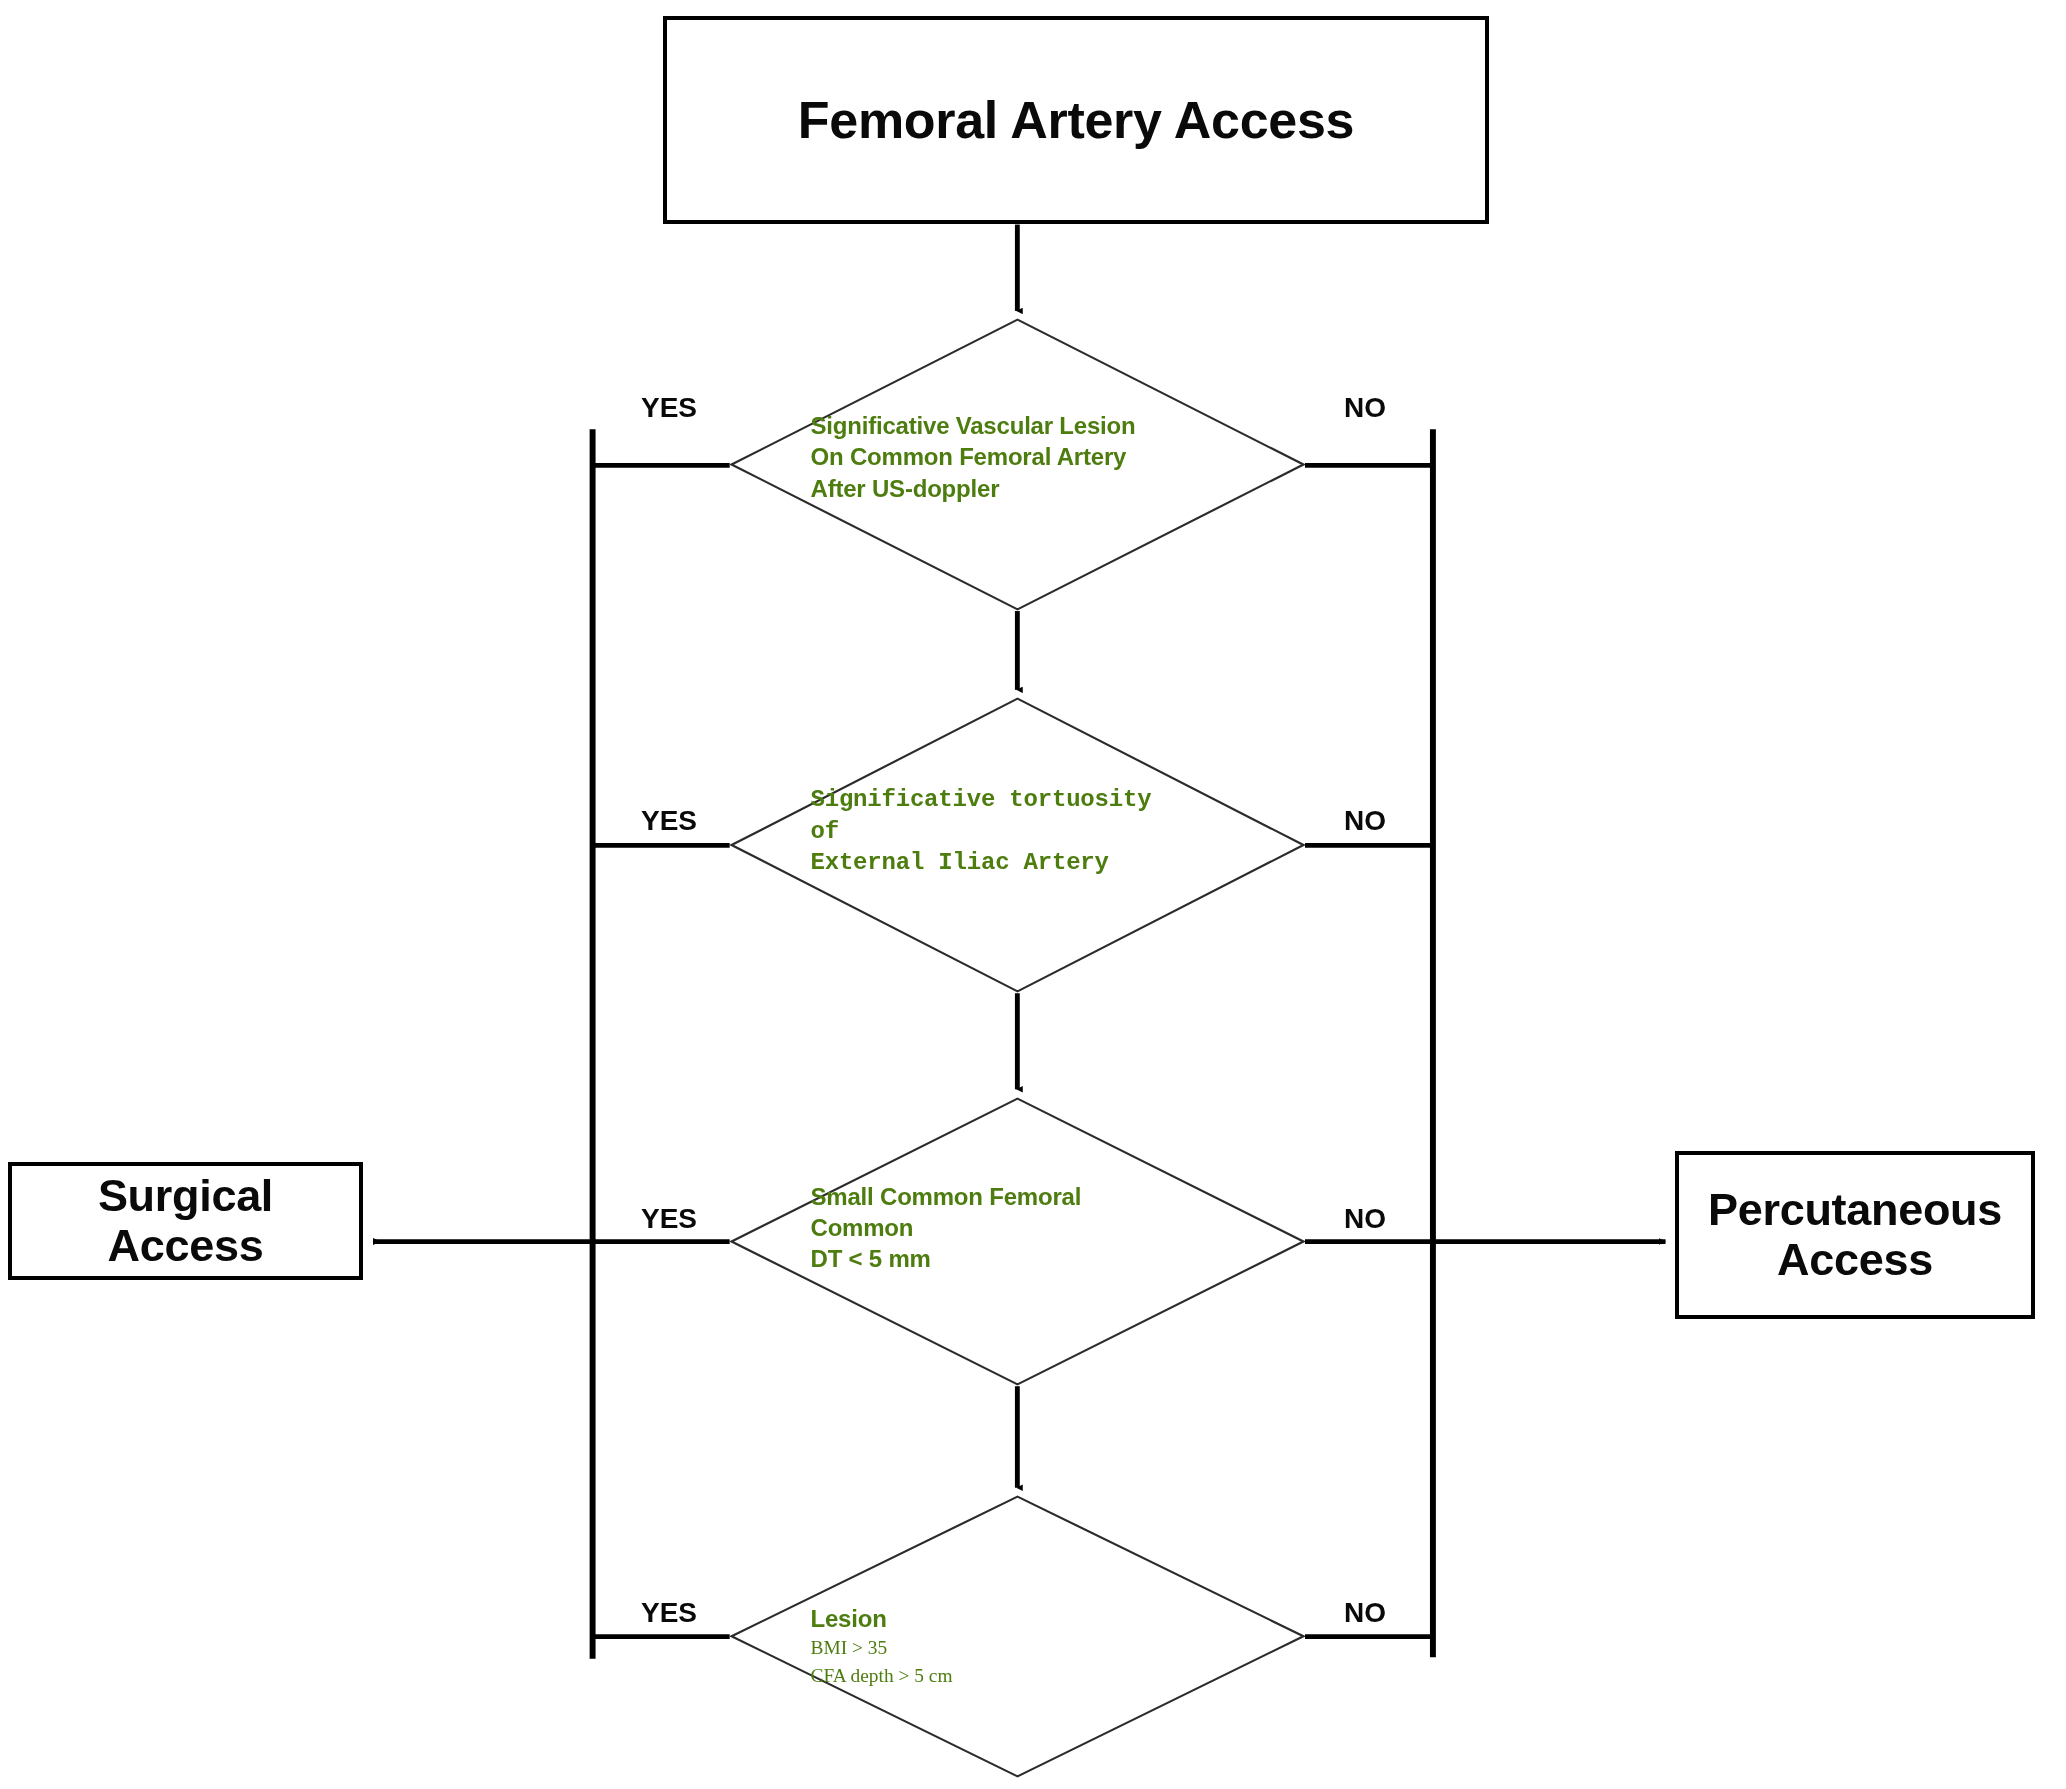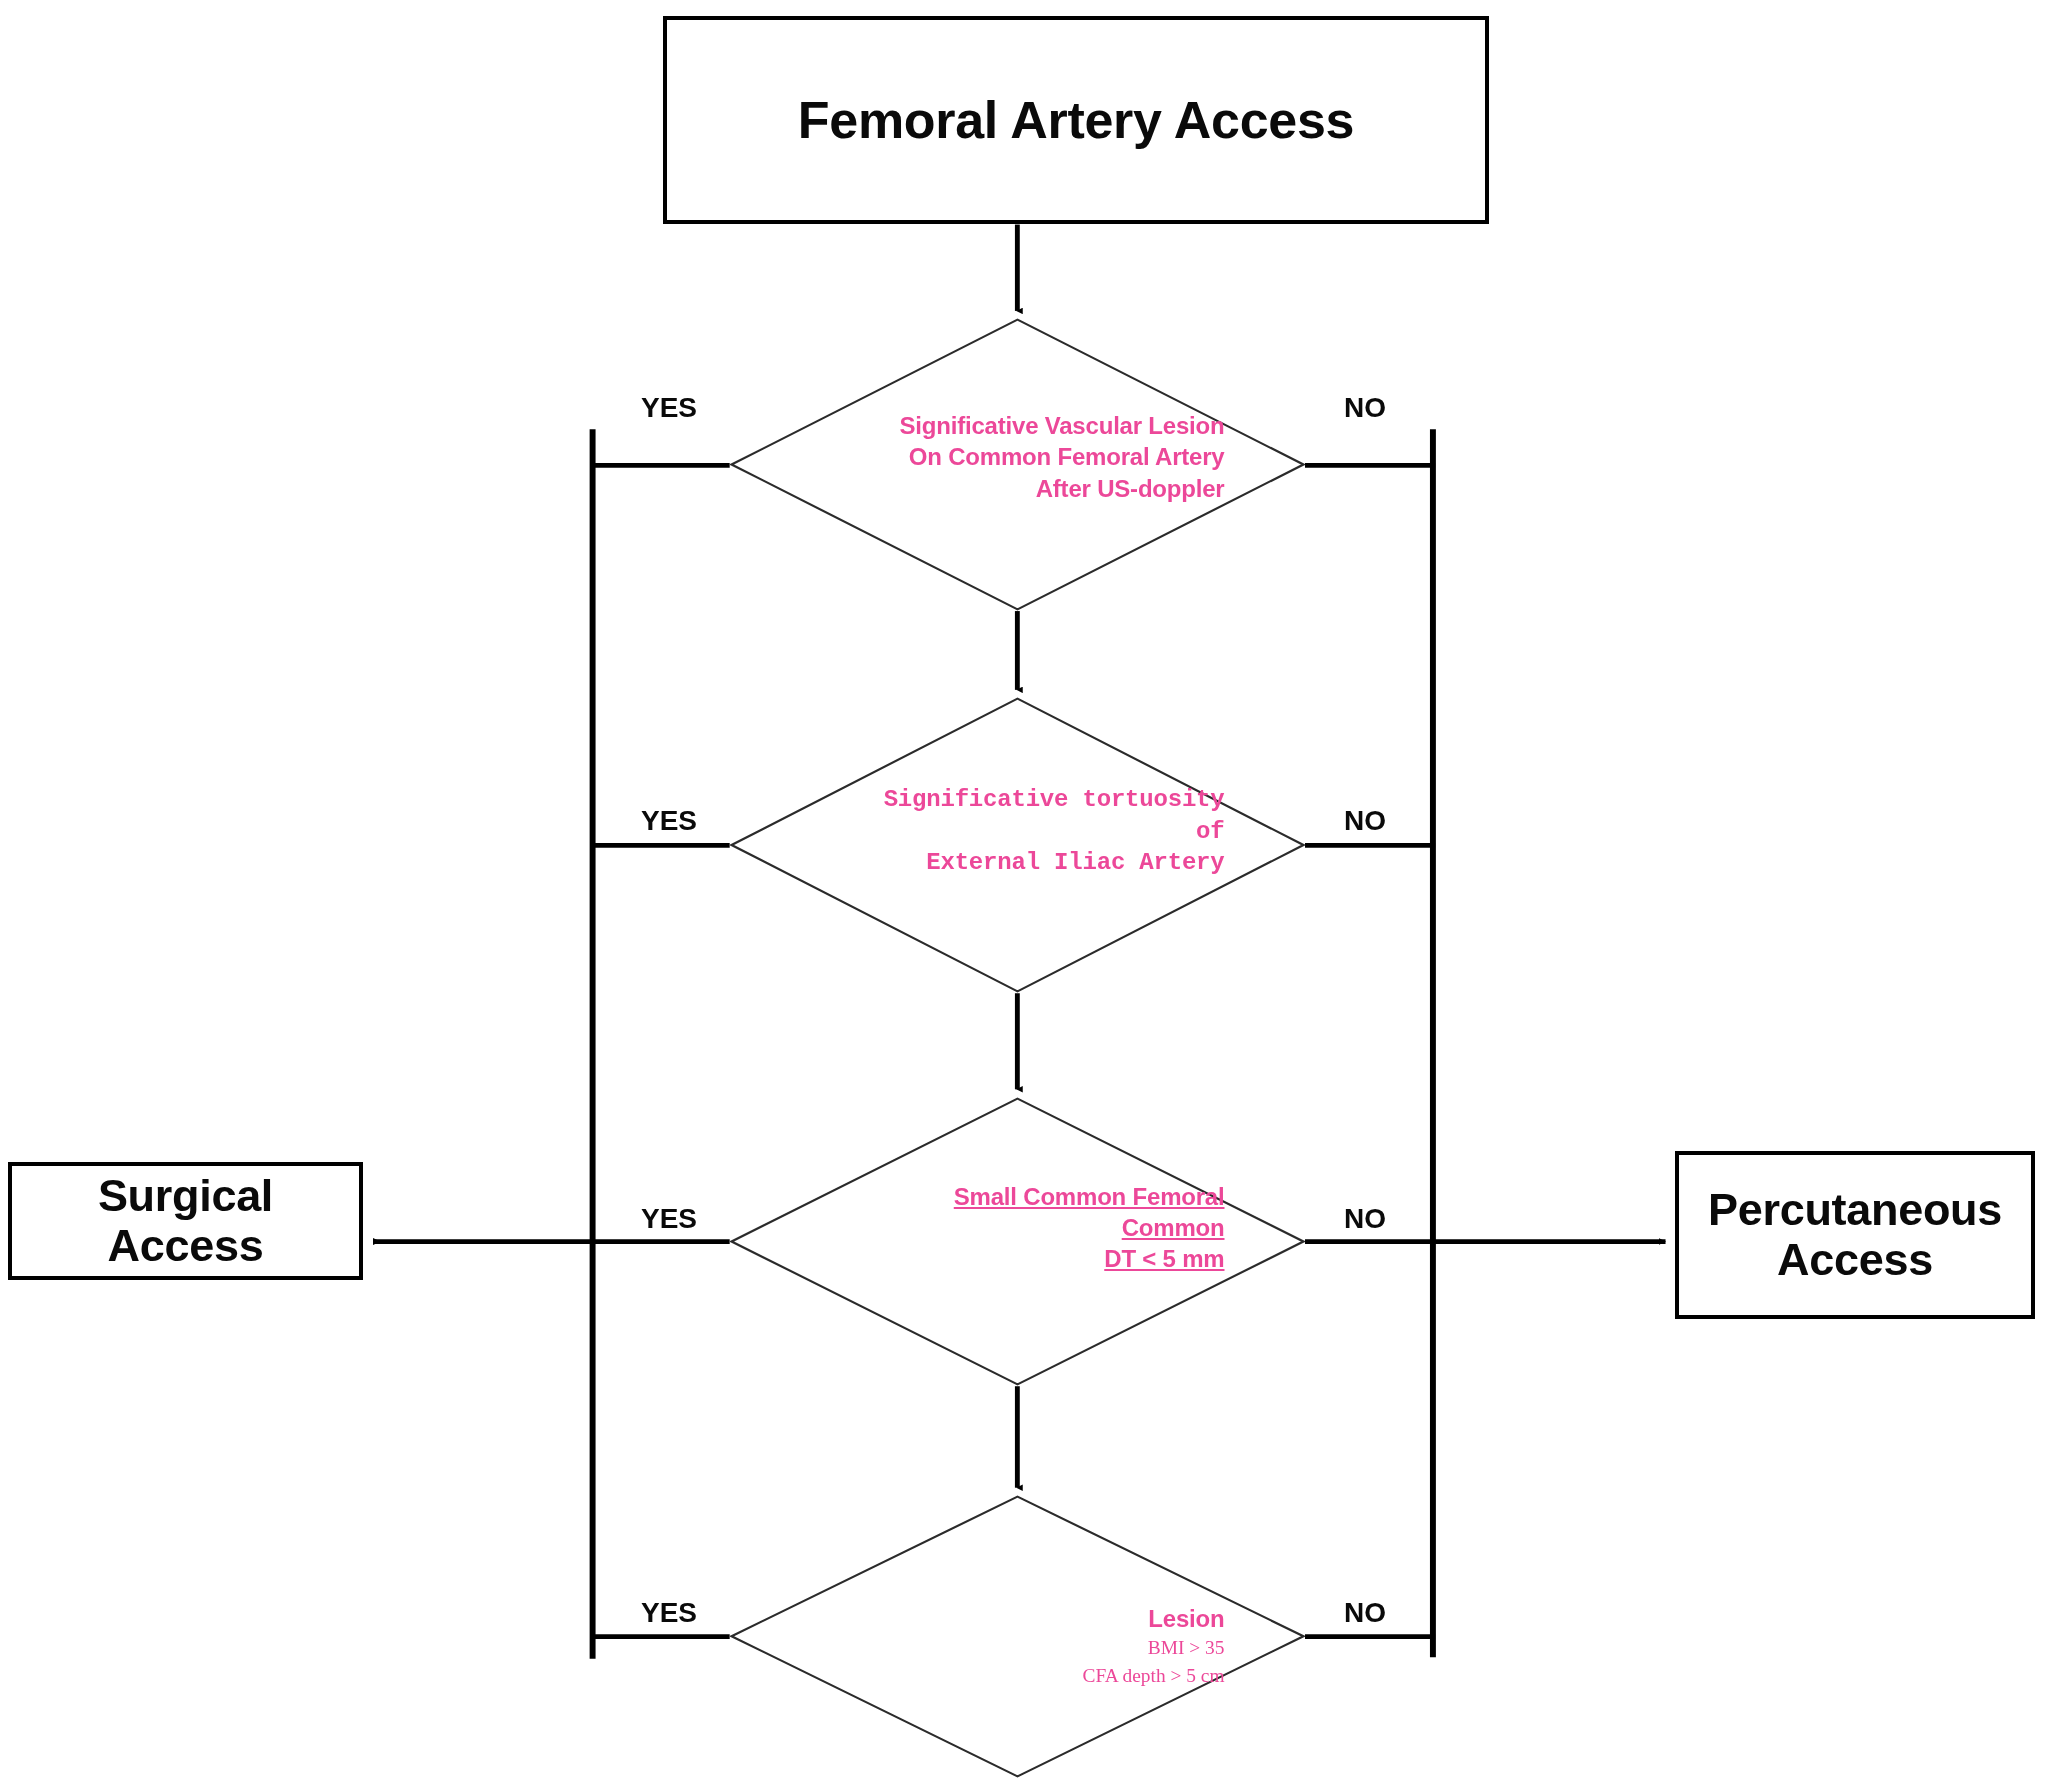--- a/index.html
+++ b/index.html
@@ -76,34 +76,34 @@
     position: absolute;
     left: 0;
     top: 0;
     width: 100%;
     height: 100%;
   }
   .diamond .dia-text {
     position: absolute;
     left: 14%;
     width: 72%;
-    text-align: right;
+    text-align: left;
     font-weight: bold;
-    color: #ec4899;
+    color: #4d7c0f;
     line-height: 1.30;
     letter-spacing: -0.2px;
   }
   #dia-1 { left: 730px; top: 318px;  width: 575px; height: 293px; }
   #dia-1 .dia-text { top: 31.5%; font-size: 24px; }
 
   #dia-2 { left: 730px; top: 697px; width: 575px; height: 296px; font-family: Liberation Mono, monospace; }
   #dia-2 .dia-text { top: 29.5%; font-size: 24px; }
 
   #dia-3 { left: 730px; top: 1097px; width: 575px; height: 289px; }
-  #dia-3 .dia-text { top: 29.0%; font-size: 24px; text-decoration: underline; }
+  #dia-3 .dia-text { top: 29.0%; font-size: 24px; }
 
   #dia-4 { left: 730px; top: 1495px; width: 575px; height: 283px; }
   #dia-4 .dia-text { top: 38.0%; font-size: 24px; }
 
   .dia-sub {
     font-family: "Liberation Serif", serif;
     font-weight: normal;
     font-size: 19.4px;
     line-height: 1.45;
     letter-spacing: 0px;

